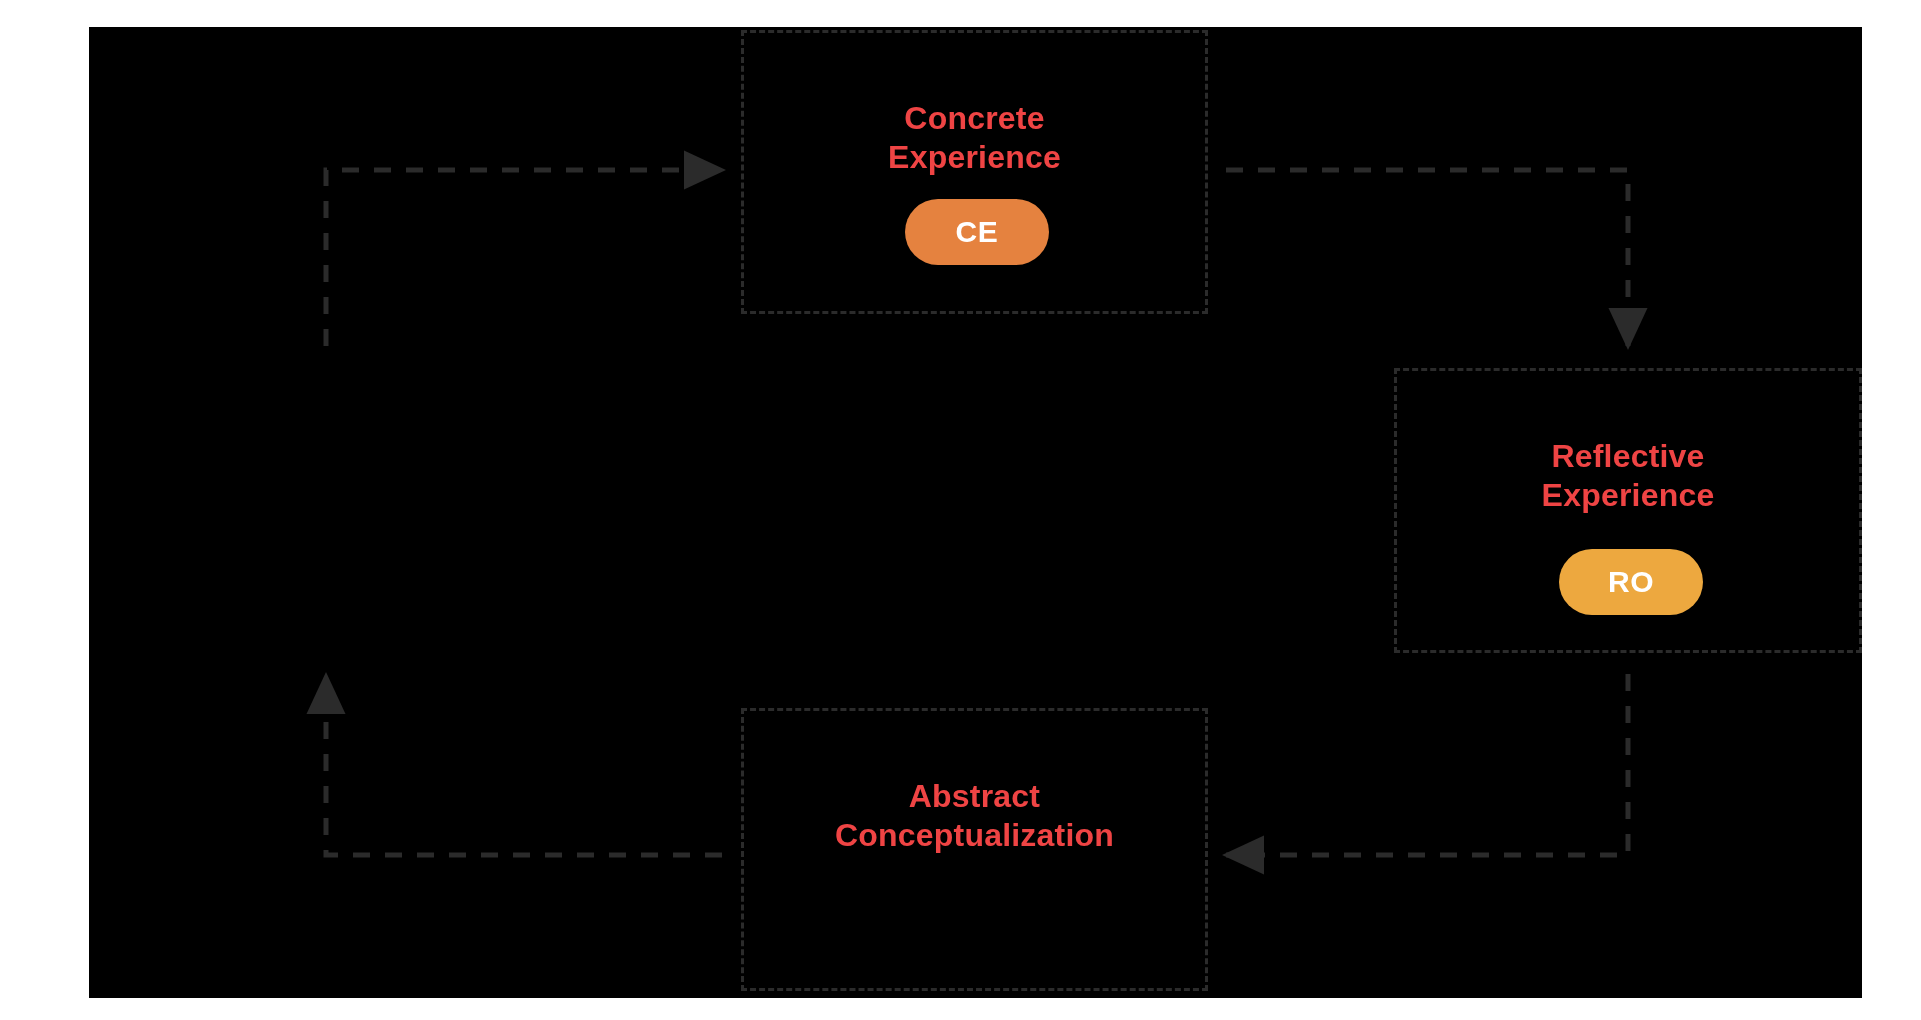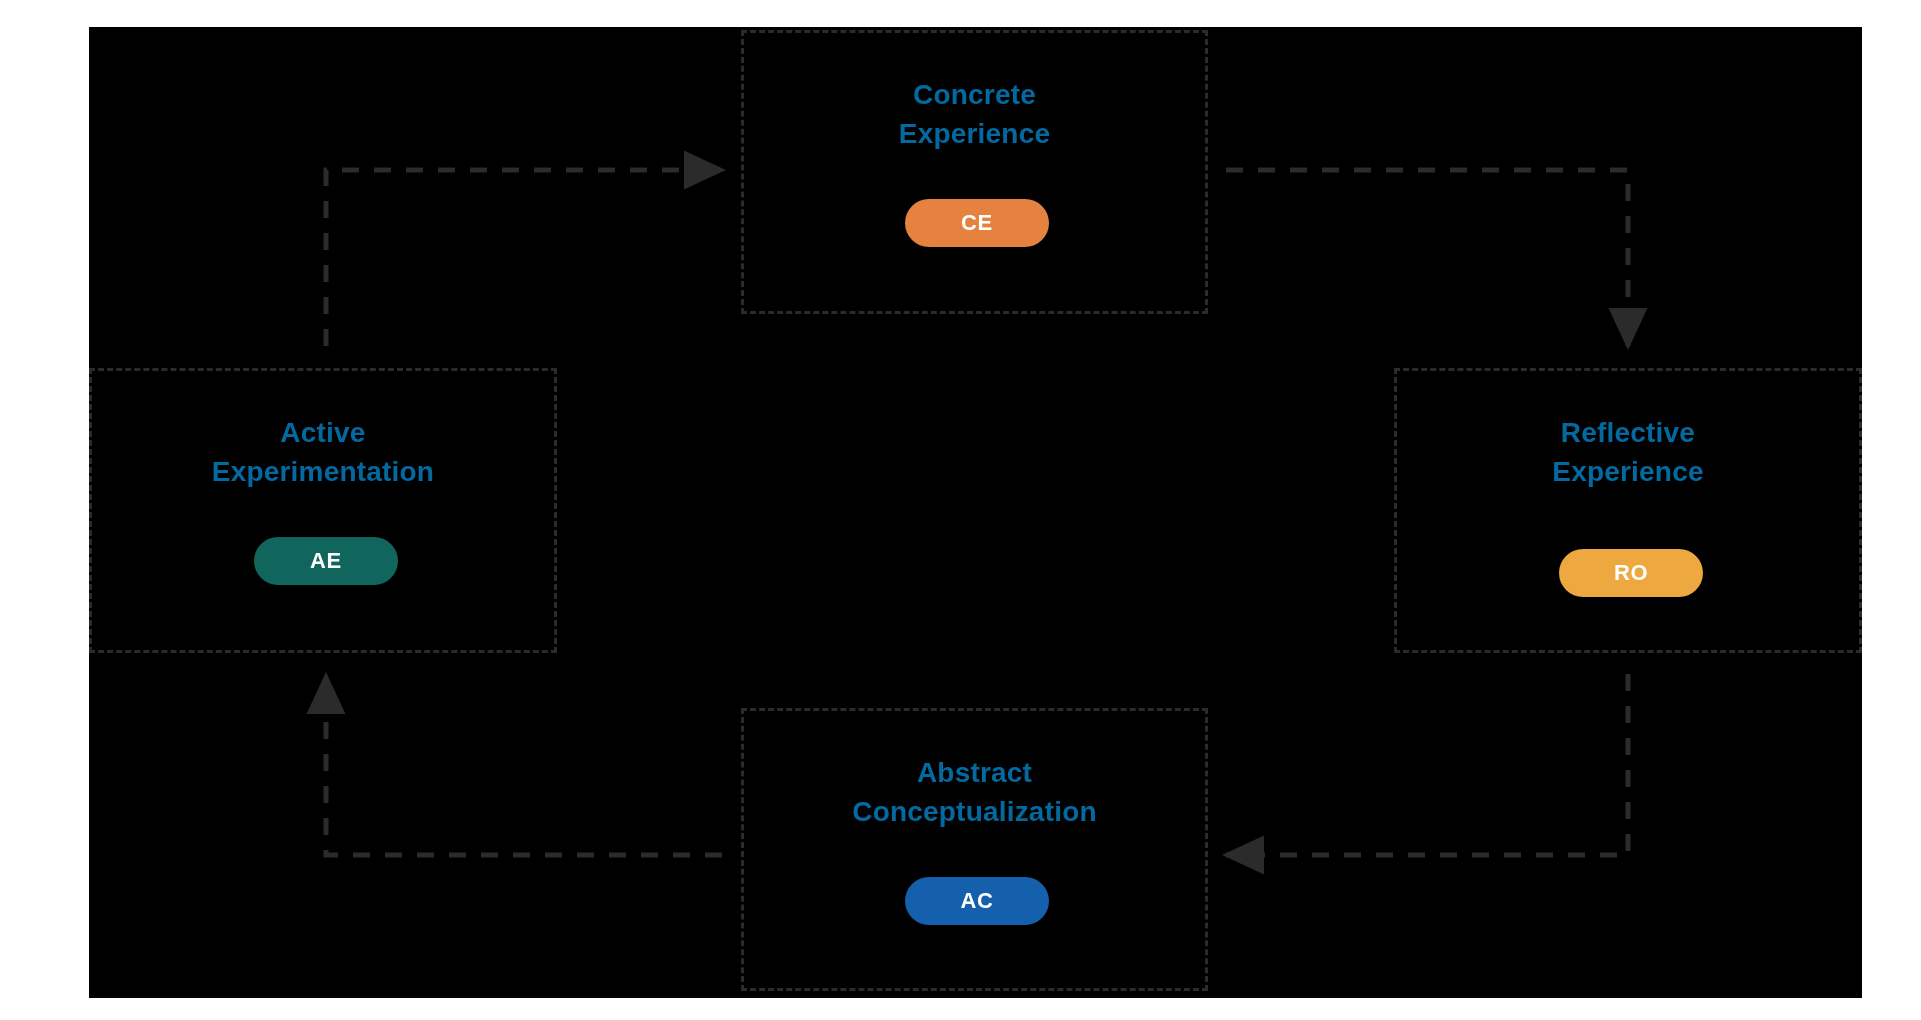--- a/index.html
+++ b/index.html
@@ -18,35 +18,35 @@
 
   
   .node{
     position:absolute;
     border:3px dashed #2b2b2b;
     box-sizing:border-box;
     display:flex;flex-direction:column;
     align-items:center;justify-content:flex-start;
   }
   .node-title{
-    color:#0369a1;
+    color:#ef4444;
     font-weight:bold;
-    font-size:28px;
+    font-size:32px;
     line-height:39px;
     text-align:center;
     letter-spacing:0.2px;
     white-space:pre-line;
-    margin-top:42px;
+    margin-top:66px;
   }
   .pill{
     position:absolute;
-    width:144px;height:48px;
+    width:144px;height:66px;
     border-radius:33px;
     display:flex;align-items:center;justify-content:center;
-    color:#ffffff;font-weight:bold;font-size:22px;letter-spacing:0.6px;
+    color:#ffffff;font-weight:bold;font-size:30px;letter-spacing:0.6px;
   }
 
   
   #node-ce{left:741px;top:30px;width:467px;height:284px;}
   #node-ce .pill{left:161px;top:166px;background:#e5823f;}
 
   #node-ae{left:89px;top:368px;width:468px;height:285px;}
   #node-ae .pill{left:162px;top:166px;background:#10665c;}
 
   #node-ro{left:1394px;top:368px;width:468px;height:285px;}
@@ -88,37 +88,27 @@
   </svg>
 
   <div class="node" id="node-ce">
     <div class="node-title">Concrete
 Experience</div>
     <div class="pill">
       <span>CE</span>
     </div>
   </div>
 
-  <div class="node" id="node-ae">
-    <div class="node-title">Active
-Experimentation</div>
-    <div class="pill">
-      <span>AE</span>
-    </div>
-  </div>
 
   <div class="node" id="node-ro">
     <div class="node-title">Reflective
 Experience</div>
     <div class="pill">
       <span>RO</span>
     </div>
   </div>
 
   <div class="node" id="node-ac">
     <div class="node-title">Abstract
 Conceptualization</div>
-    <div class="pill">
-      <span>AC</span>
-    </div>
   </div>
 
 </div>
 
 </body></html>

